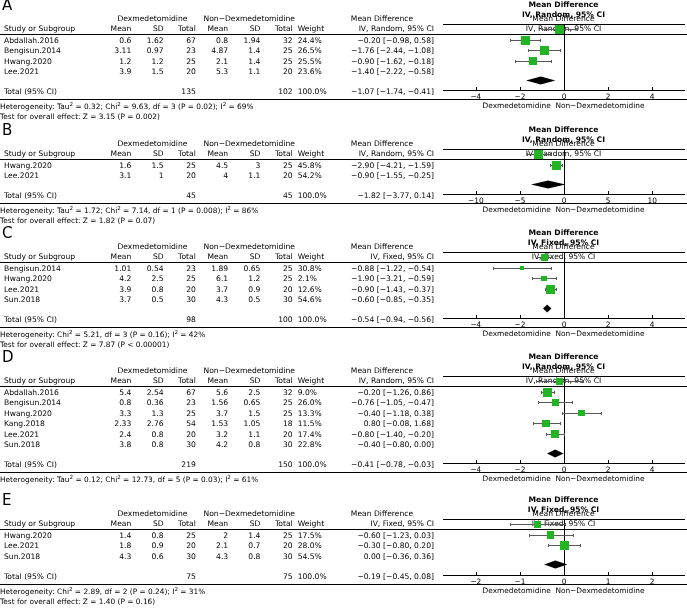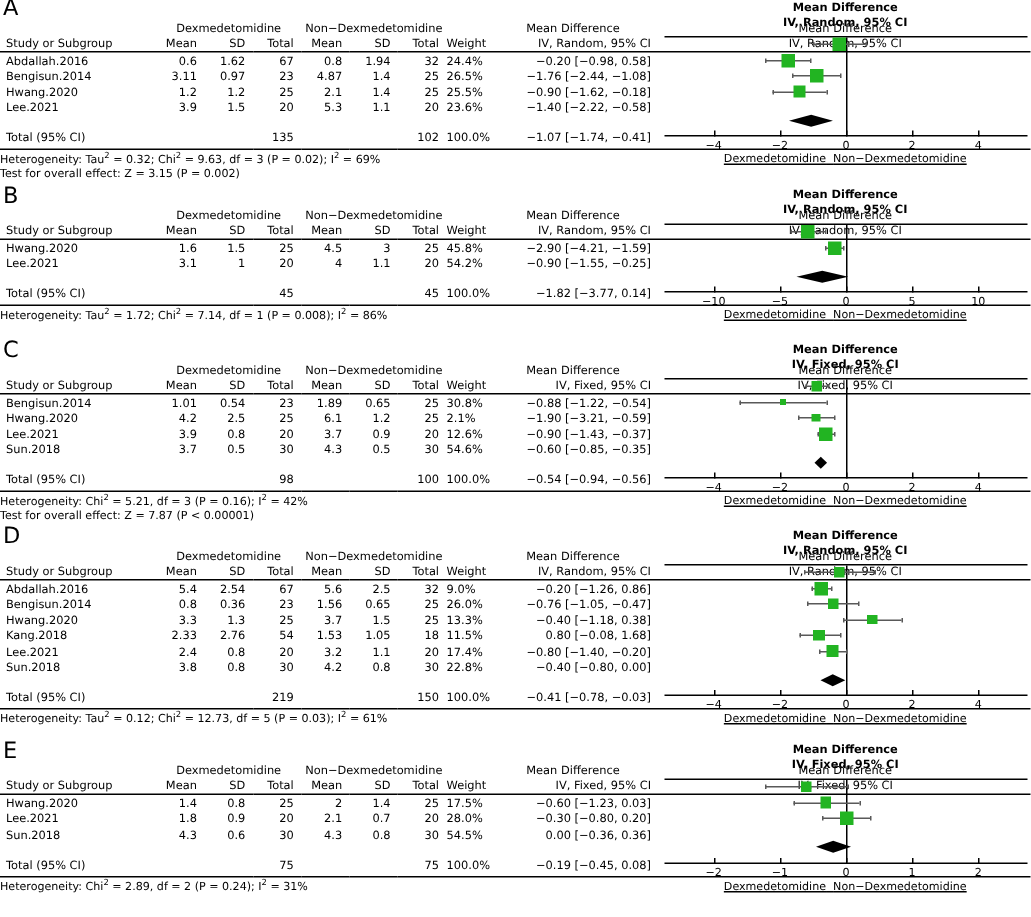--- a/index.html
+++ b/index.html
@@ -49,21 +49,21 @@
   }
   .vline{ position:absolute; width:1px; background:#000; }
   .axisline{ position:absolute; height:1px; background:#000; left:3px; right:2px;}
   .tick{ position:absolute; width:1px; height:4px; background:#000; }
   .ticklabel{
     position:absolute; font-size:7.4px; transform:translateX(-50%);
     line-height:9px; text-align:center;
   }
   .axis-caption{
     position:absolute; width:247px; text-align:center;
-    font-size:7.4px; line-height:9px;text-decoration:underline;
+    font-size:7.4px; line-height:9px;
   }
   .ci-line{ position:absolute; height:1px; background:#595959; }
   .ci-cap{ position:absolute; width:1px; height:3px; background:#595959;}
   .marker{ position:absolute; background:#22b422; }
   .toprule{ position:absolute; height:1px; background:#000; left:3px; right:2px;}
 </style>
 </head>
 <body>
 
 <div id="root">
@@ -276,20 +276,24 @@
             <td class="c-wt">100.0%</td>
             <td class="c-ci">−1.82 [−3.77, 0.14]</td>
             <td class="c-plot"></td>
           </tr>
           <tr class="rule">
             <td colspan="9"></td>
             <td></td>
           </tr>
           <tr>
             <td colspan="9" class="het">Heterogeneity: Tau<sup>2</sup> = 1.72; Chi<sup>2</sup> = 7.14, df = 1 (P = 0.008); I<sup>2</sup> = 86%</td>
+            <td class="c-plot"></td>
+          </tr>
+          <tr>
+            <td colspan="9" class="het">Test for overall effect: Z = 1.82 (P = 0.07)</td>
             <td class="c-plot"></td>
           </tr>
         </tbody>
       </table>
       <div class="plotbox">
         <div class="plot-title" style="top: 0px;">Mean Difference</div>
         <div class="plot-title" style="top: 9.5px;">IV, Random, 95% CI</div>
         <div class="toprule" style="top: 24px;"></div>
         <div class="vline" style="left: 124px; top: 25px; height: 44px;"></div>
         <div class="ci-line" style="left: 86.8896px; width: 23.0948px; top: 29px; background: rgb(89, 89, 89);"></div>
@@ -711,20 +715,24 @@
             <td class="c-plot"></td>
           </tr>
           <tr class="rule">
             <td colspan="9"></td>
             <td></td>
           </tr>
           <tr>
             <td colspan="9" class="het">Heterogeneity: Chi<sup>2</sup> = 2.89, df = 2 (P = 0.24); I<sup>2</sup> = 31%</td>
             <td class="c-plot"></td>
           </tr>
+          <tr>
+            <td colspan="9" class="het">Test for overall effect: Z = 1.40 (P = 0.16)</td>
+            <td class="c-plot"></td>
+          </tr>
         </tbody>
       </table>
       <div class="plotbox">
         <div class="plot-title" style="top: 0px;">Mean Difference</div>
         <div class="plot-title" style="top: 9.5px;">IV, Fixed, 95% CI</div>
         <div class="toprule" style="top: 24px;"></div>
         <div class="vline" style="left: 124px; top: 25px; height: 54.5px;"></div>
         <div class="ci-line" style="left: 69.7889px; width: 55.5333px; top: 29px; background: rgb(89, 89, 89);"></div>
         <div class="ci-cap" style="left: 69.7889px; top: 28px; background: rgb(89, 89, 89);"></div>
         <div class="ci-cap" style="left: 125.322px; top: 28px; background: rgb(89, 89, 89);"></div>

